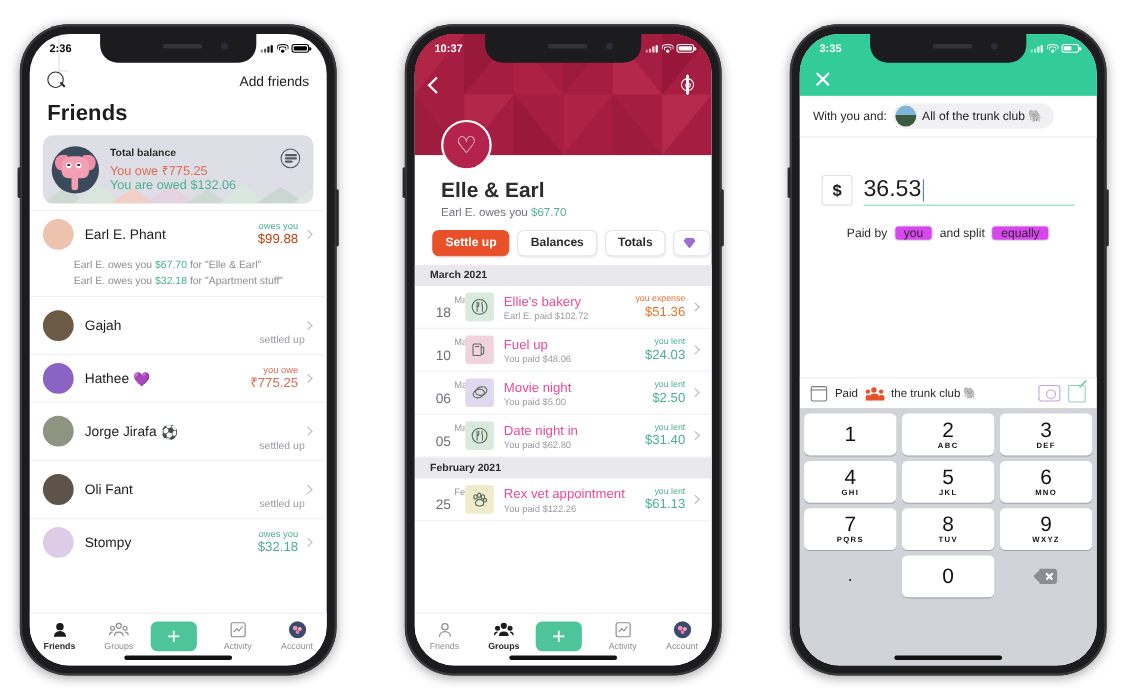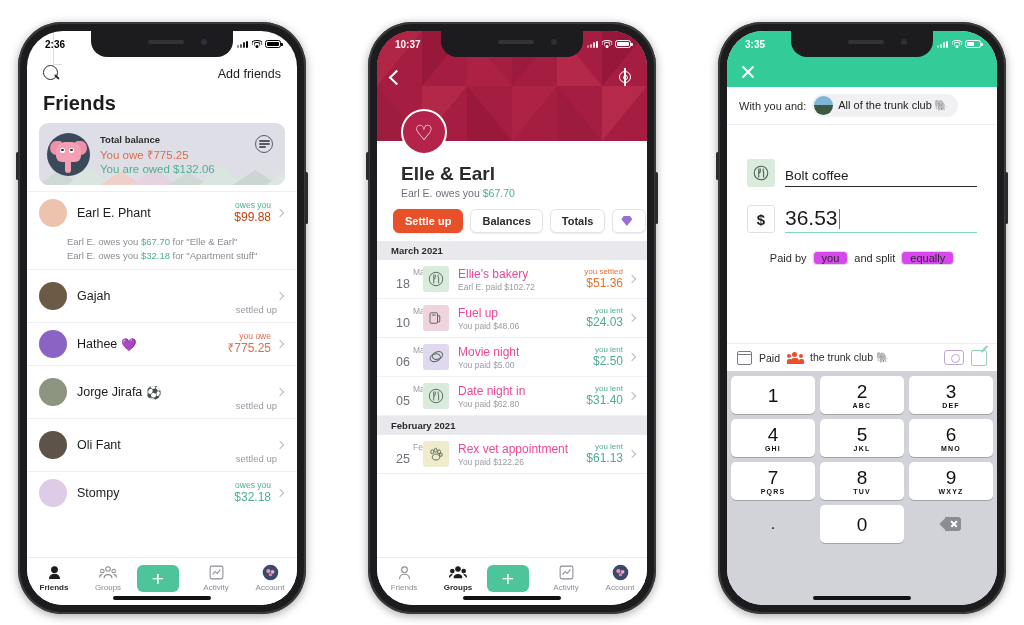--- a/index.html
+++ b/index.html
@@ -503,21 +503,21 @@
               <svg width="18" height="18" viewBox="0 0 24 24" fill="none" stroke="#5a6a5c" stroke-width="1.3">
                 <circle cx="12" cy="12" r="9"></circle>
                 <path d="M9 6v5M9 11v7M11 6v4a2 2 0 0 1-2 2M15.5 6c-1 1-1.2 3.5 0 4.5V18"></path>
               </svg>
             </div>
             <div class="tmid">
               <div class="t1">Ellie's bakery</div>
               <div class="t2">Earl E. paid $102.72</div>
             </div>
             <div class="tright">
-              <div class="s" style="color:#e8712e">you settled</div>
+              <div class="s" style="color:#e8712e">you expense</div>
               <div class="a" style="color:#e8712e">$51.36</div>
             </div>
             <span class="chev"></span>
           </div>
           <div class="trow">
             <div class="tdate">
               <div class="m">Mar</div>
               <div class="d">10</div>
             </div>
             <div class="ticon" style="background:#f0d4dd">
@@ -695,29 +695,20 @@
 
     <div class="withrow">
       <span>With you and:</span>
       <span class="pill">
         <span class="pav"></span>
         <span class="ptxt">All of the trunk club 🐘</span>
       </span>
     </div>
 
     <div class="form">
-      <div class="frow3">
-        <span class="fic">
-          <svg width="18" height="18" viewBox="0 0 24 24" fill="none" stroke="#4a5a4c" stroke-width="1.4">
-            <circle cx="12" cy="12" r="9"></circle>
-                <path d="M9 6v5M9 11v7M11 6v4a2 2 0 0 1-2 2M15.5 6c-1 1-1.2 3.5 0 4.5V18"></path>
-          </svg>
-        </span>
-        <span class="fline">Bolt coffee</span>
-      </div>
       <div class="frow3">
         <span class="dollar">$</span>
         <span class="amtline">
           <span>36.53</span>
               <span class="caret"></span>
         </span>
       </div>
       <div class="paidby">
         <span>Paid by</span>
         <span class="minichip">you</span>

